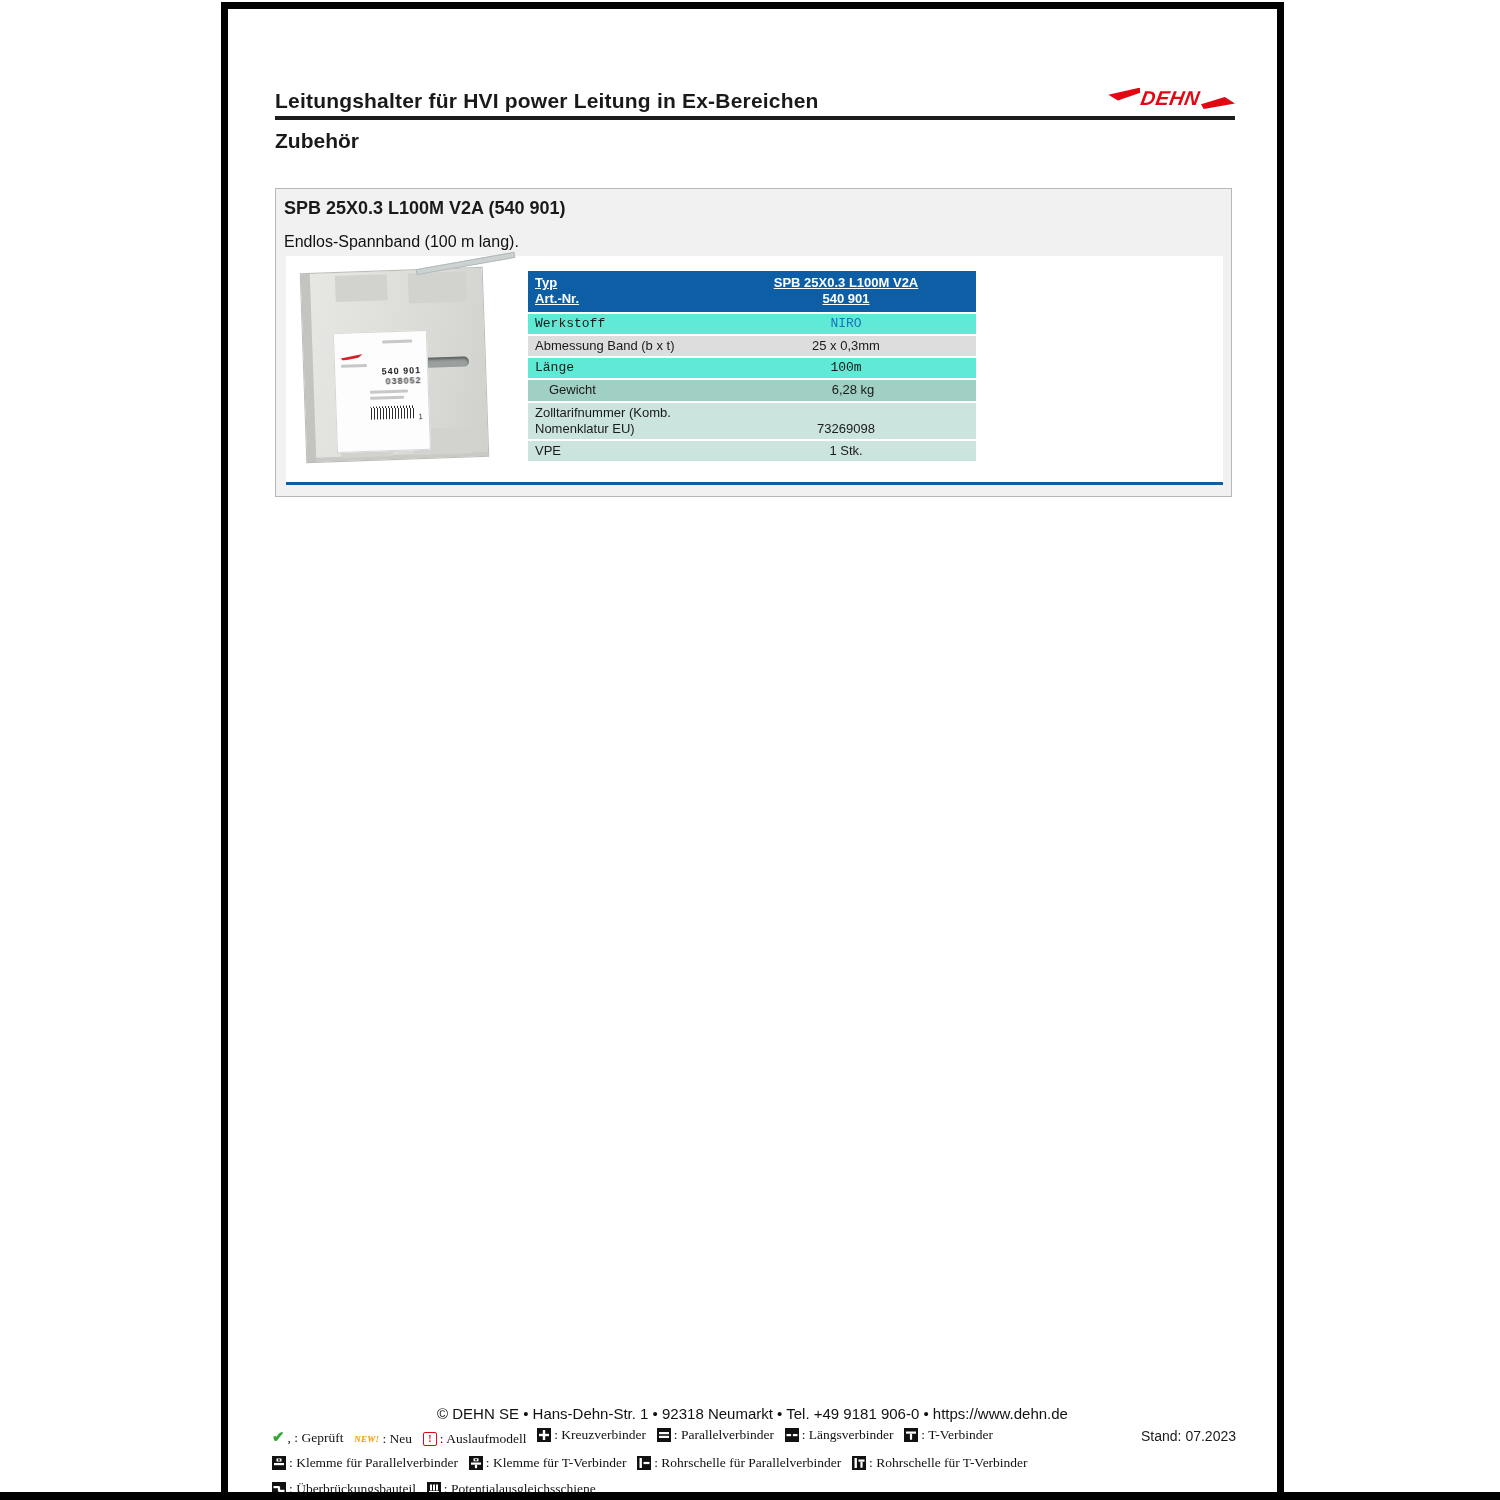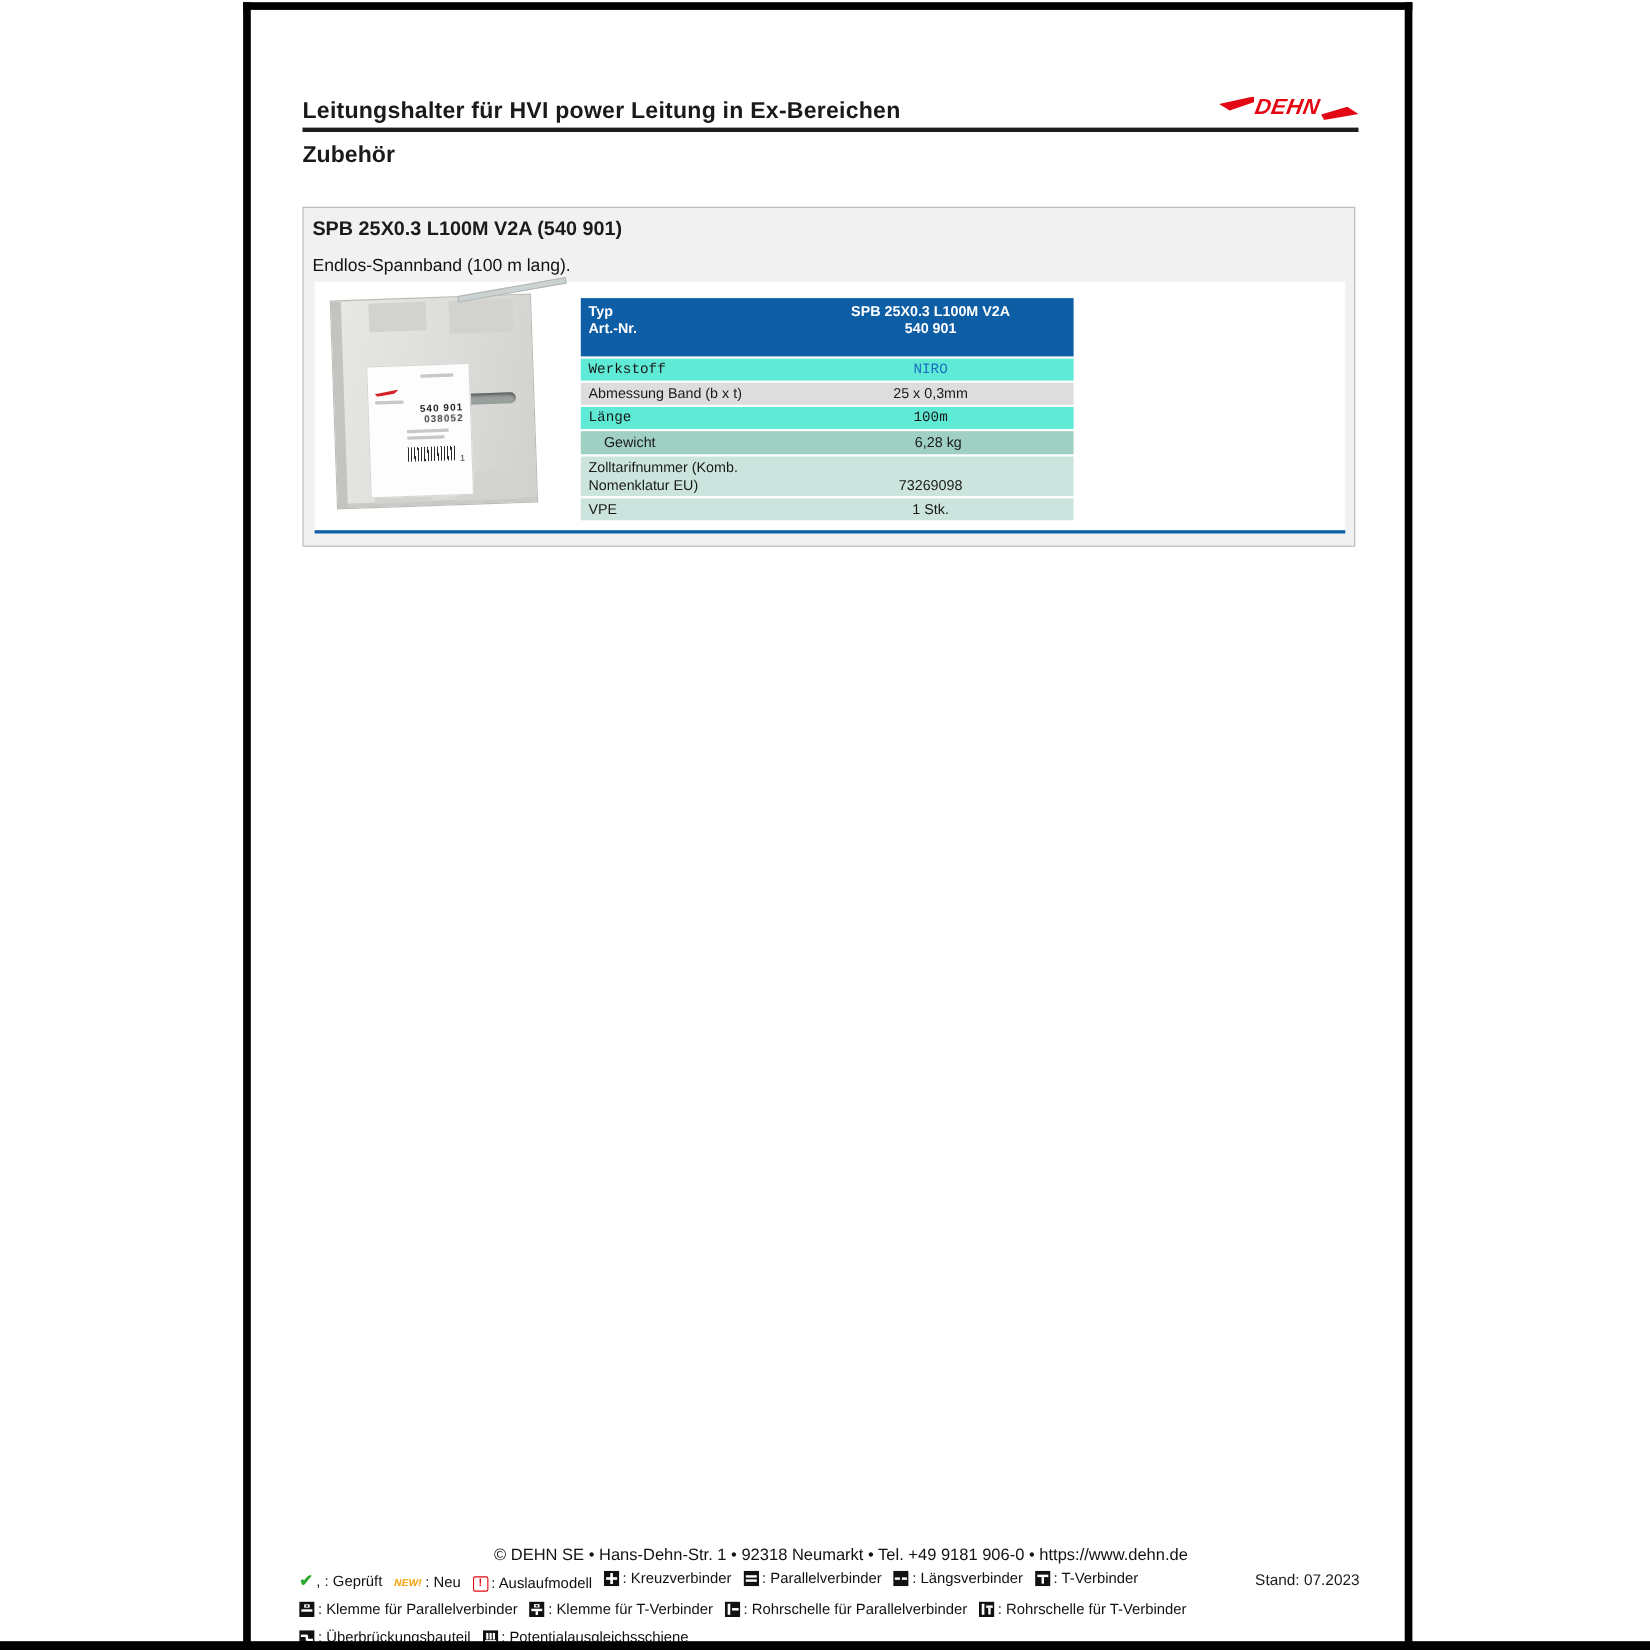--- a/index.html
+++ b/index.html
@@ -60,36 +60,36 @@
   .barcode { width:44px; height:13px; margin:7px 0 0 28px;
     background:repeating-linear-gradient(90deg,#2a2a2a 0 1px,#fff 1px 3px); }
   .label-qty { position:absolute; right:6px; bottom:28px; font-size:8px; color:#333; }
 
   
   .spec-table { position:absolute; left:242px; top:15px; width:448px; font-size:13px; }
   .trow { display:flex; margin-bottom:2px; line-height:1.25; }
   .tlabel { width:188px; padding:2px 2px 2px 7px; }
   .tvalue { flex:1; text-align:center; padding:2px 4px; }
   .thead { background:#0e5ea6; color:#fff; font-weight:bold; }
-  .thead .tlabel, .thead .tvalue { padding-top:4px; padding-bottom:16px; }
+  .thead .tlabel, .thead .tvalue { padding-top:4px; padding-bottom:4px;text-decoration:underline; }
   .r-gray1 { background:#5eead4;font-family:Liberation Mono, monospace; }
   .r-gray2 { background:#dddddd; }
   .r-teal1 { background:#9fd0c3;padding-left:14px; }
   .r-teal2 { background:#cbe5de; }
   .link-val { color:#1a6fc0; }
 
   
   .footer-address { position:absolute; left:0; top:1396px; width:100%; text-align:center;
-    font-size:15px; color:#111;margin-left:12px; }
+    font-size:15px; color:#111; }
   .stand-date { position:absolute; right:41px; top:1419px; font-size:14px; }
   .legend-row { position:absolute; left:44px; font-size:13.5px; white-space:nowrap; color:#111; }
   .legend-row.l1 { top:1418px; }
   .legend-row.l2 { top:1446px; }
   .legend-row.l3 { top:1472px; }
-  .legend-item { display:inline-flex; align-items:center; margin-right:7px; }
+  .legend-item { display:inline-flex; align-items:center; margin-right:7px;font-family:Liberation Serif, serif; }
   .legend-item .txt { margin-left:3px; }
 
   
   .icon-check { color:#2fa832; font-size:15px; font-weight:bold; line-height:1; }
   .icon-check::before { content:"✔"; }
   .icon-new { color:#f5a31c; font-weight:bold; font-style:italic; font-size:9px;
     text-shadow:0 0 1px #ffd77e; letter-spacing:.3px; }
   .icon-new::before { content:"NEW!"; }
   .icon-discontinued { display:inline-block; width:14px; height:14px; border:1.5px solid #e30613;
     border-radius:2px; color:#e30613; font-weight:bold; font-size:10px; line-height:11px;

